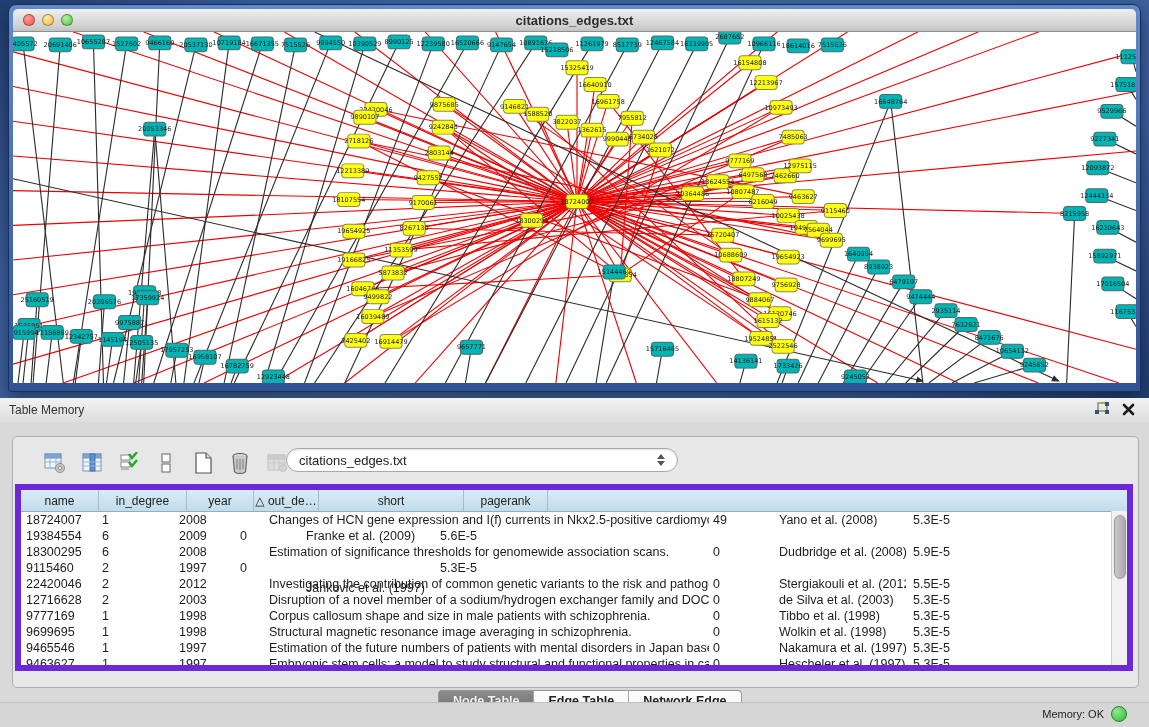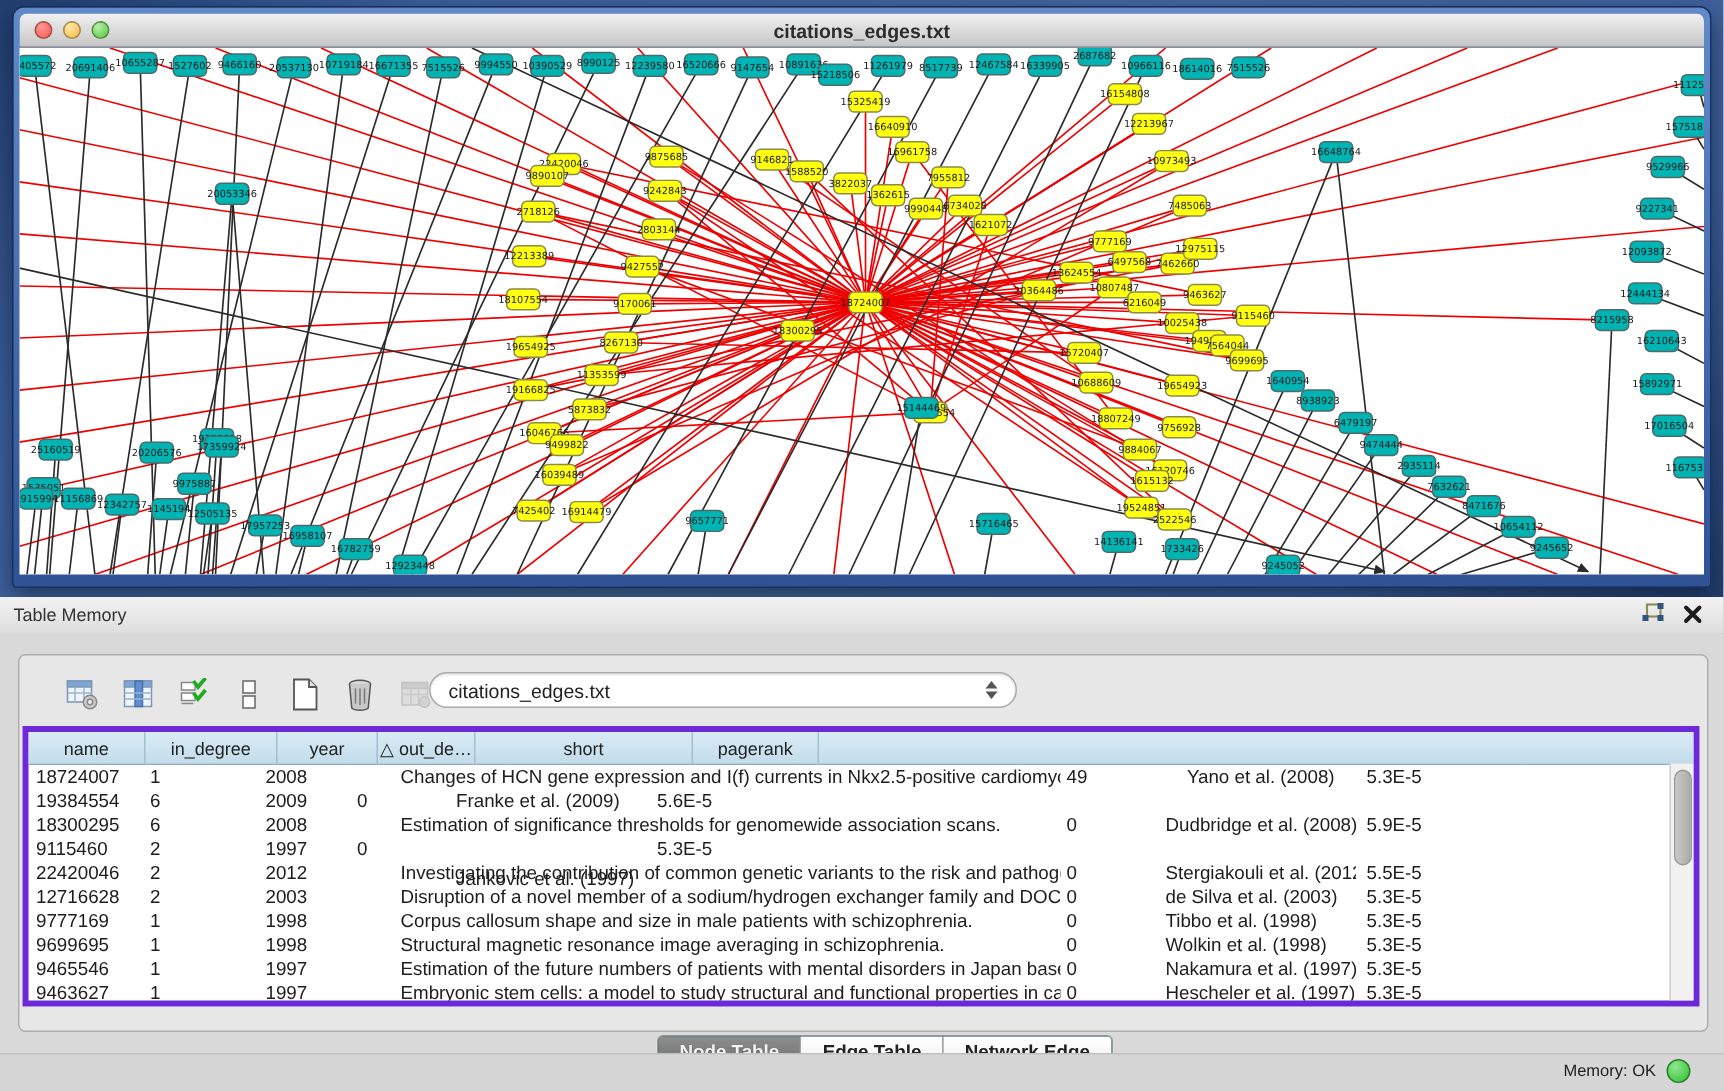--- a/index.html
+++ b/index.html
@@ -48,21 +48,21 @@
   .net-select{position:absolute;left:273px;top:11px;width:392px;height:24px;background:#ffffff;
     border:1px solid #a9a9a9;border-radius:12px;box-sizing:border-box;
     display:flex;align-items:center;box-shadow:inset 0 1px 2px rgba(0,0,0,.12);}
   .net-select span.val{font-size:13px;color:#222;margin-left:12px;flex:1;}
   .stepper{margin-right:12px;display:flex;flex-direction:column;gap:2px;}
   .stepper i{display:block;width:0;height:0;border-left:4px solid transparent;border-right:4px solid transparent;}
   .stepper i.up{border-bottom:5px solid #555;}
   .stepper i.dn{border-top:5px solid #555;}
 
   .table-widget{position:absolute;left:2px;top:47px;width:1118px;height:187px;
-    background:#fff;border:4px solid #6d28d9;box-sizing:border-box;overflow:hidden;}
+    background:#fff;border:6px solid #6d28d9;box-sizing:border-box;overflow:hidden;}
   .thead{display:flex;height:21px;background:linear-gradient(180deg,#d9ecf6,#c3dcea);
     border-bottom:1px solid #8fb0c4;}
   .th{box-sizing:border-box;border-right:1px solid #a3bed0;font-size:12px;color:#222;
     display:flex;align-items:center;justify-content:center;white-space:nowrap;overflow:hidden;}
   .trow{display:flex;height:16px;align-items:center;}
   .td{box-sizing:border-box;font-size:12.5px;color:#1d1d1d;white-space:nowrap;overflow:hidden;}
   .vscroll{position:absolute;right:0;top:21px;bottom:0;width:15px;background:#f1f1f1;
     border-left:1px solid #cfcfcf;}
   .vthumb{position:absolute;left:2px;top:4px;width:10px;height:62px;border-radius:6px;
     background:linear-gradient(90deg,#c9c9c9,#ababab);border:1px solid #9a9a9a;}
@@ -657,21 +657,21 @@
           <div class="th" style="width: 145px;">short</div>
           <div class="th" style="width: 84px;">pagerank</div>
         </div>
       <div id="tbody">
           <div class="trow">
             <div class="td" style="width: 73px; padding-left: 5px;">18724007</div>
             <div class="td" style="width: 80px; padding-left: 8px;">1</div>
             <div class="td" style="width: 62px; padding-left: 5px;">2008</div>
             <div class="td" style="width: 473px; padding-left: 33px;">Changes of HCN gene expression and I(f) currents in Nkx2.5-positive cardiomyoc…</div>
             <div class="td" style="width: 61px; padding-left: 4px;">49</div>
-            <div class="td" style="width: 136px; padding-left: 9px; text-align: center;">Yano et al. (2008)</div>
+            <div class="td" style="width: 136px; padding-left: 9px;">Yano et al. (2008)</div>
             <div class="td" style="width: 77px; padding-left: 7px;">5.3E-5</div>
           </div>
           <div class="trow">
             <div class="td" style="width: 73px; padding-left: 5px;">19384554</div>
             <div class="td" style="width: 80px; padding-left: 8px;">6</div>
             <div class="td" style="width: 62px; padding-left: 5px;">2009</div>
             <div class="td" style="width: 61px; padding-left: 4px;">0</div>
             <div class="td" style="width: 136px; padding-left: 9px;">Franke et al. (2009)</div>
             <div class="td" style="width: 77px; padding-left: 7px;">5.6E-5</div>
           </div>

